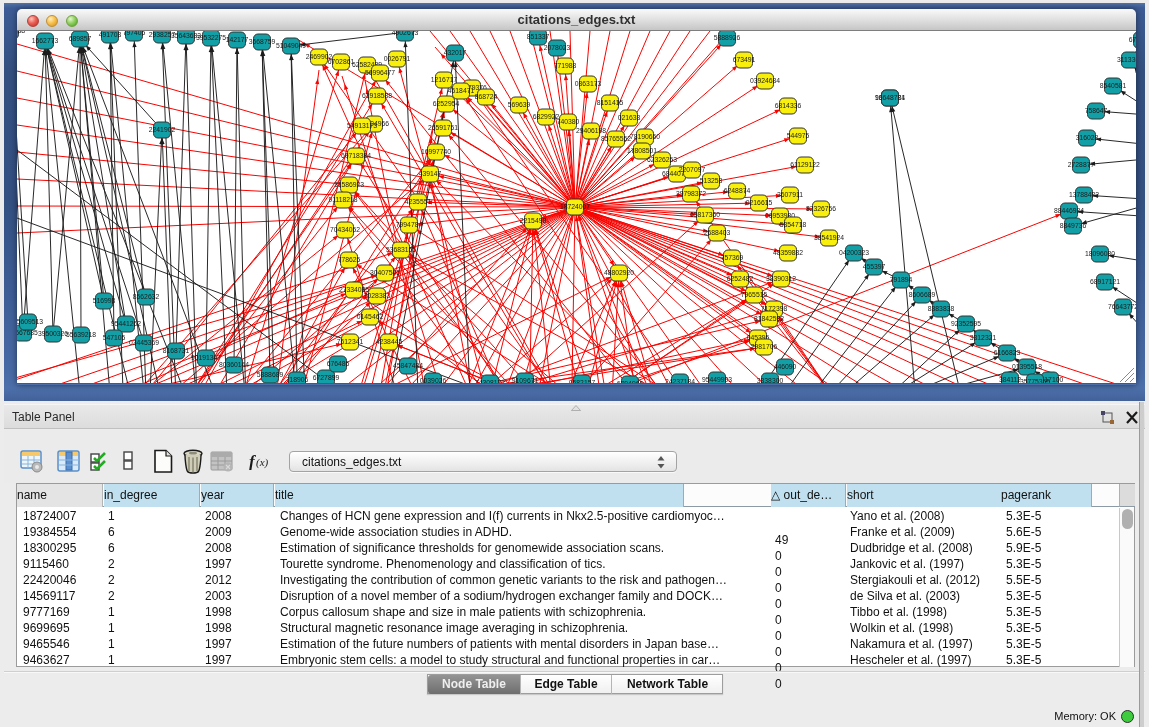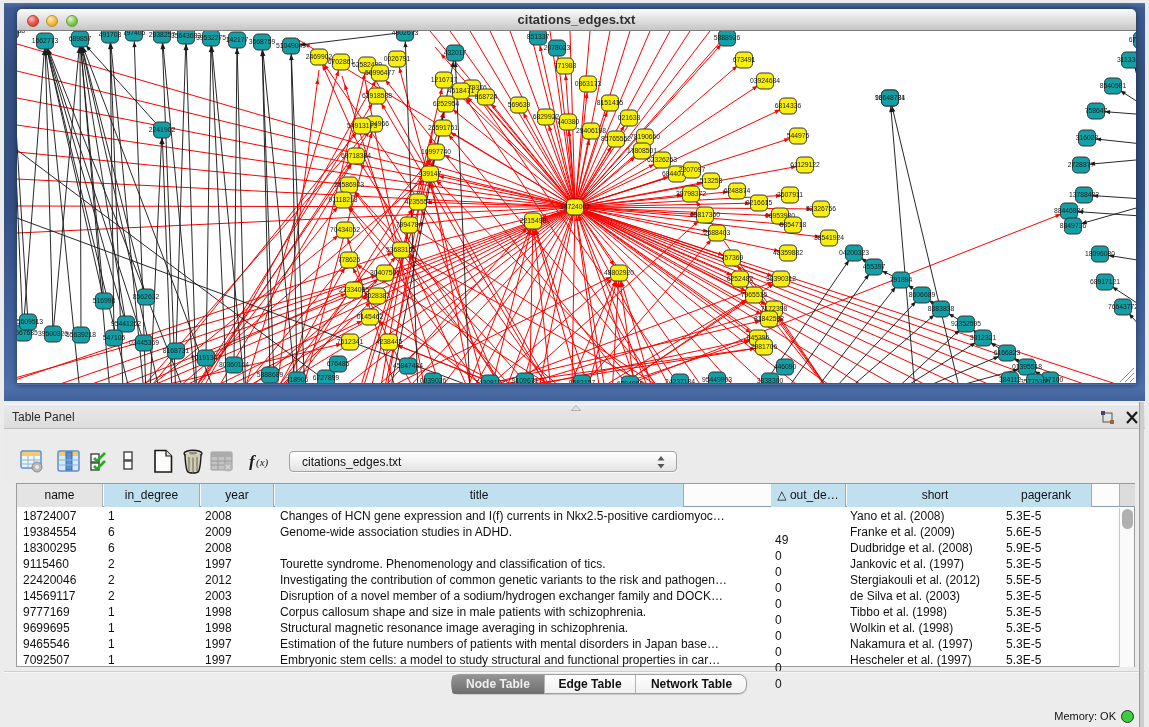--- a/index.html
+++ b/index.html
@@ -23,33 +23,33 @@
 #panelbar span { position:absolute; left:8px; top:5px; font-size:12px; color:#2a2a2a; }
 #toolrow { position:absolute; left:4px; top:430px; width:1141px; height:53px; background:#ebebeb; }
 #icons svg { position:absolute; }
 #combo { position:absolute; left:289px; top:451px; width:388px; height:21px; border:1px solid #a3a3a3;
   border-radius:4px; background:linear-gradient(#ffffff,#ececec 70%,#e3e3e3); box-shadow:0 1px 0 rgba(255,255,255,.7);}
 #combo span { position:absolute; left:12px; top:3px; font-size:12px; color:#111; }
 #tablebox { position:absolute; left:16px; top:483px; width:1119px; height:184px;
   border:1px solid #9b9b9b; background:#fff; }
 #thead { position:absolute; left:0; top:0; width:1117px; height:23px; background:#fcfcfc;
   border-bottom:1px solid #8b9aa5; font-size:12px; color:#111; }
-.th { position:absolute; top:0; height:23px; line-height:23px; text-align:center;
+.th { position:absolute; top:0; height:23px; line-height:23px; 
   background:#c0e0f0; border-right:1px solid #93aebd; }
 #tbody { position:absolute; left:0; top:24px; width:1117px; height:160px; font-size:12px; color:#111; }
 .tr { position:relative; height:16px; line-height:16px; white-space:nowrap; }
 .c { position:absolute; top:0; height:16px; overflow:hidden; }
 .c1 { left:6px; width:80px; } .c2 { left:91px; width:90px; } .c3 { left:188px; width:70px; }
 .c4 { left:263px; width:492px; } .c5 { left:758px; width:72px;margin-top:24px; } .c6 { left:833px; width:150px; }
 .c7 { left:989px; width:90px; }
 #vsb { position:absolute; left:1102px; top:24px; width:15px; height:159px; border-left:1px solid #c8c8c8; background:#fafafa; }
 #vsb div { position:absolute; left:2px; top:1px; width:11px; height:20px; border-radius:6px; background:#b0b0b0; }
 #tabs { position:absolute; left:427px; top:674px; width:296px; height:20px; border:1px solid #9d9d9d;
-  border-radius:8px; background:linear-gradient(#ffffff,#f0f0f0); font-size:12px; font-weight:bold; text-align:center;
-  box-shadow:0 1px 1px rgba(0,0,0,.15);margin-left:24px; }
+  border-radius:0; background:linear-gradient(#ffffff,#f0f0f0); font-size:12px; font-weight:bold; text-align:center;
+  box-shadow:0 1px 1px rgba(0,0,0,.15); }
 #tabs div { position:absolute; top:0; height:19px; line-height:19px; }
 #seg1 { left:0; width:92px; background:linear-gradient(#949494,#6e6e6e); color:#efefef;
   border-radius:3px 0 0 3px; }
 #seg2 { left:92px; width:91px; color:#111; border-left:1px solid #b5b5b5; }
 #seg3 { left:183px; width:112px; color:#111; border-left:1px solid #b5b5b5; }
 #statusline { position:absolute; left:4px; top:671px; width:1141px; height:2px;
   border-top:1px solid #cfcfcf; border-bottom:1px solid #f8f8f8; }
 #mem { position:absolute; right:33px; top:710px; font-size:11px; color:#111; }
 #memdot { position:absolute; left:1121px; top:710px; width:13px; height:13px; border-radius:50%;
   background:#3ecb3e; border:1.5px solid #2e2e2e; }
@@ -966,20 +966,21 @@
           <div class="c c3">2009</div>
           <div class="c c4">Genome-wide association studies in ADHD.</div>
           <div class="c c5">0</div>
           <div class="c c6">Franke et al. (2009)</div>
           <div class="c c7">5.6E-5</div>
         </div>
 <div class="tr">
           <div class="c c1">18300295</div>
           <div class="c c2">6</div>
           <div class="c c3">2008</div>
+          <div class="c c4">Estimation of significance thresholds for genomewide association scans.</div>
           <div class="c c5">0</div>
           <div class="c c6">Dudbridge et al. (2008)</div>
           <div class="c c7">5.9E-5</div>
         </div>
 <div class="tr">
           <div class="c c1">9115460</div>
           <div class="c c2">2</div>
           <div class="c c3">1997</div>
           <div class="c c4">Tourette syndrome. Phenomenology and classification of tics.</div>
           <div class="c c5">0</div>
@@ -1025,21 +1026,21 @@
 <div class="tr">
           <div class="c c1">9465546</div>
           <div class="c c2">1</div>
           <div class="c c3">1997</div>
           <div class="c c4">Estimation of the future numbers of patients with mental disorders in Japan base…</div>
           <div class="c c5">0</div>
           <div class="c c6">Nakamura et al. (1997)</div>
           <div class="c c7">5.3E-5</div>
         </div>
 <div class="tr">
-          <div class="c c1">7092507</div>
+          <div class="c c1">9463627</div>
           <div class="c c2">1</div>
           <div class="c c3">1997</div>
           <div class="c c4">Embryonic stem cells: a model to study structural and functional properties in car…</div>
           <div class="c c5">0</div>
           <div class="c c6">Hescheler et al. (1997)</div>
           <div class="c c7">5.3E-5</div>
         </div>
   </div>
   <div id="vsb">
         <div></div>

